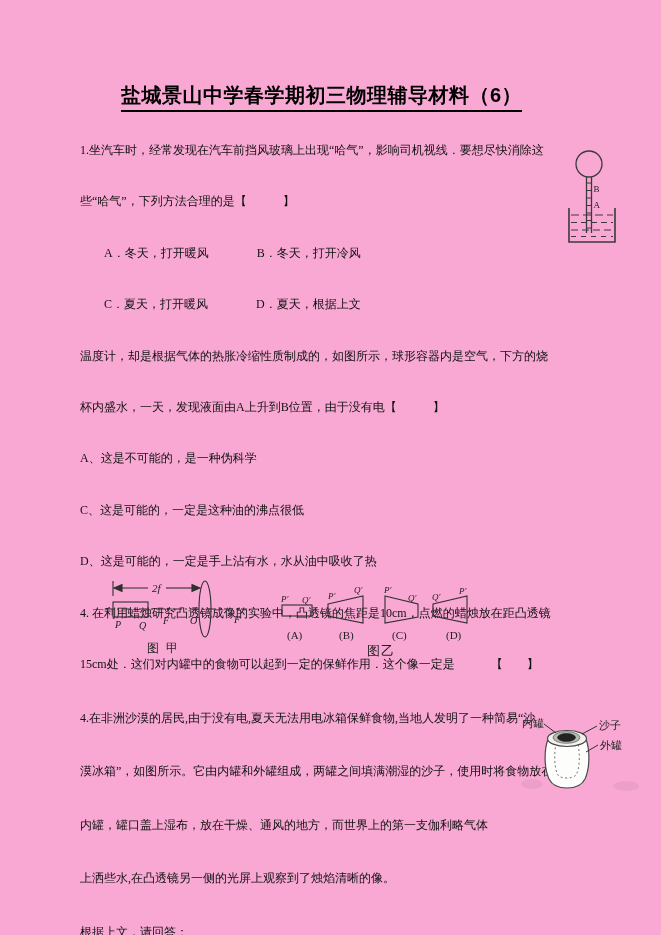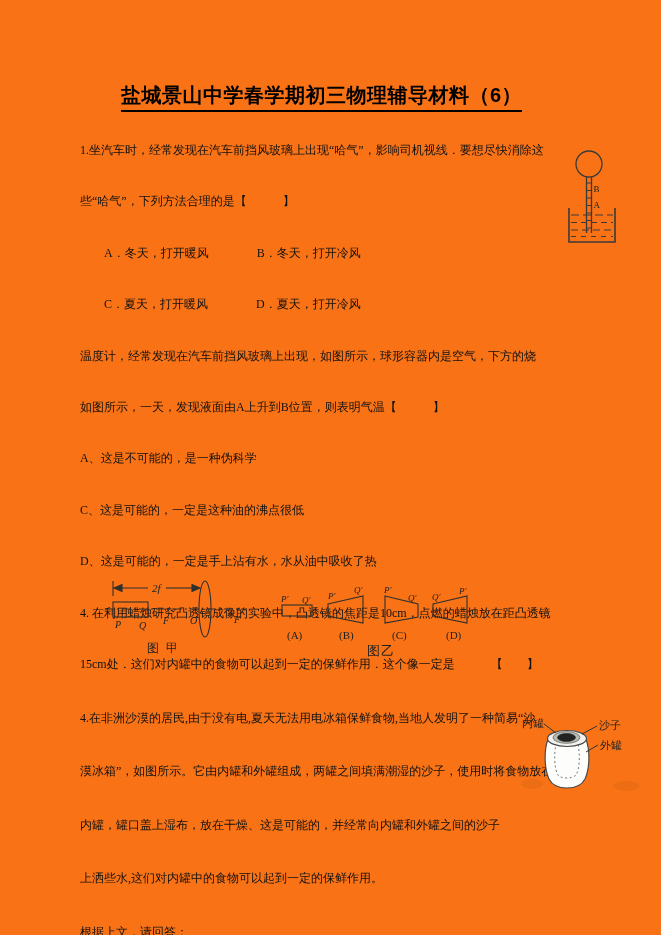--- a/index.html
+++ b/index.html
@@ -1,16 +1,16 @@
 <!DOCTYPE html>
 <html><head>
 <meta charset="utf-8">
 <style>
   html,body{margin:0;padding:0;background:#e8e8e8;}
-  .page{position:relative;width:661px;height:935px;background:#f97316;overflow:hidden;
+  .page{position:relative;width:661px;height:935px;background:#f9a8d4;overflow:hidden;
         font-family:"Liberation Serif",serif;color:#111;}
   .title{position:absolute;left:121px;top:82px;font-family:"Liberation Sans",sans-serif;
          font-size:20px;font-weight:bold;letter-spacing:.5px;color:#000;
          border-bottom:2.5px solid #000;padding-bottom:1px;white-space:pre;}
   .col{position:absolute;left:80px;white-space:pre;}
   .top-col{top:107px;}
   .bot-col{top:674px;}
   .ln{height:15.4px;line-height:15.4px;font-size:12px;}
   .bln{height:17.4px;line-height:17.4px;font-size:12px;}
   .fig{position:absolute;}
@@ -22,23 +22,23 @@
 <body>
 
 <div class="page">
 
   <div class="title">盐城景山中学春学期初三物理辅导材料（6）</div>
 
   <div class="col top-col">
     <div class="ln">1.坐汽车时，经常发现在汽车前挡风玻璃上出现“哈气”，影响司机视线．要想尽快消除这</div>
     <div class="ln">些“哈气”，下列方法合理的是【　　　】</div>
     <div class="ln">　　A．冬天，打开暖风　　　　B．冬天，打开冷风</div>
-    <div class="ln">　　C．夏天，打开暖风　　　　D．夏天，打开冷风</div>
-    <div class="ln">温度计，经常发现在汽车前挡风玻璃上出现，如图所示，球形容器内是空气，下方的烧</div>
-    <div class="ln">如图所示，一天，发现液面由A上升到B位置，则表明气温【　　　】</div>
+    <div class="ln">　　C．夏天，打开暖风　　　　D．夏天，根据上文</div>
+    <div class="ln">温度计，却是根据气体的热胀冷缩性质制成的，如图所示，球形容器内是空气，下方的烧</div>
+    <div class="ln">杯内盛水，一天，发现液面由A上升到B位置，由于没有电【　　　】</div>
     <div class="ln">A、这是不可能的，是一种伪科学</div>
     <div class="ln">C、这是可能的，一定是这种油的沸点很低</div>
     <div class="ln">D、这是可能的，一定是手上沾有水，水从油中吸收了热</div>
     <div class="ln">4. 在利用蜡烛研究凸透镜成像的实验中，凸透镜的焦距是10cm，点燃的蜡烛放在距凸透镜</div>
     <div class="ln">15cm处．这们对内罐中的食物可以起到一定的保鲜作用．这个像一定是　　　【　　】</div>
     
     
     
     
     
@@ -49,22 +49,22 @@
     
     
     
     
     
   </div>
 
   <div class="col bot-col">
     <div class="bln">4.在非洲沙漠的居民,由于没有电,夏天无法用电冰箱保鲜食物,当地人发明了一种简易“沙</div>
     <div class="bln">漠冰箱”，如图所示。它由内罐和外罐组成，两罐之间填满潮湿的沙子，使用时将食物放在</div>
-    <div class="bln">内罐，罐口盖上湿布，放在干燥、这是可能的，并经常向内罐和外罐之间的沙子</div>
-    <div class="bln">上洒些水,这们对内罐中的食物可以起到一定的保鲜作用。</div>
+    <div class="bln">内罐，罐口盖上湿布，放在干燥、通风的地方，而世界上的第一支伽利略气体</div>
+    <div class="bln">上洒些水,在凸透镜另一侧的光屏上观察到了烛焰清晰的像。</div>
     <div class="bln">根据上文，请回答：</div>
     
     
     
     
   </div>
 
   <svg class="fig" style="left:563px;top:145px;" width="70" height="105" viewBox="0 0 70 105">
     <g stroke="#3a3a3a" stroke-width="1.3" fill="none">
       <circle cx="26" cy="19" r="13"></circle>

